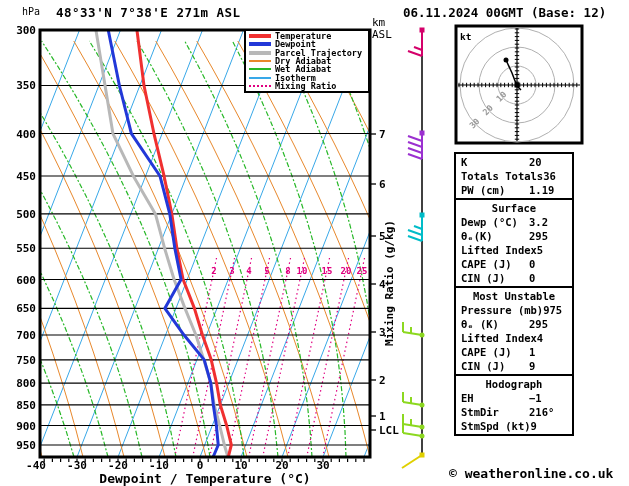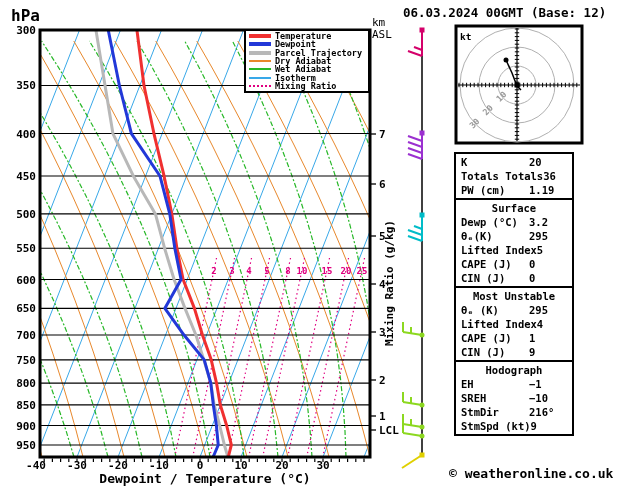--- a/index.html
+++ b/index.html
@@ -1,19 +1,19 @@
 <!DOCTYPE html>
 <html><head>
 <meta charset="utf-8">
 <style>
   html,body{margin:0;padding:0;background:#fff;}
   .stage{position:relative;width:629px;height:486px;background:#fff;overflow:hidden;
          font-family:"DejaVu Sans Mono","Liberation Mono",monospace;color:#000;}
   .abs{position:absolute;white-space:nowrap;}
-  #hpa{left:11px;top:6px;font-size:16px;font-weight:bold;}
+  #hpa{left:22px;top:6px;font-size:10px;font-weight:normal;}
   #title{left:56px;top:5px;font-size:12.5px;font-weight:bold;letter-spacing:0.5px;}
   #kmasl{left:372px;top:17px;font-size:11px;font-weight:normal;line-height:12px;}
   #datetime{left:403px;top:5px;font-size:12.5px;font-weight:bold;}
   #chart{position:absolute;left:0;top:0;}
   #legend{left:244px;top:29px;width:126px;height:64px;background:#fff;border:2px solid #000;
           box-sizing:border-box;display:flex;flex-direction:column;justify-content:space-around;
           padding:1px 10px 1px 3px;}
   .lrow{display:flex;align-items:center;gap:4px;font-size:8.5px;font-weight:bold;line-height:8px;}
   .lsamp{width:22px;flex:none;}
   #xlabel{left:40px;top:471px;width:330px;text-align:center;font-size:13px;font-weight:bold;}
@@ -345,25 +345,26 @@
         <text x="503.395" y="98.605" fill="#999" font-size="8.5" font-weight="bold" text-anchor="middle" transform="rotate(-45 503.395 98.605)" font-family="DejaVu Sans Mono, Liberation Mono, monospace">10</text>
         <text x="489.962" y="112.038" fill="#999" font-size="8.5" font-weight="bold" text-anchor="middle" transform="rotate(-45 489.962 112.038)" font-family="DejaVu Sans Mono, Liberation Mono, monospace">20</text>
         <text x="476.529" y="125.471" fill="#999" font-size="8.5" font-weight="bold" text-anchor="middle" transform="rotate(-45 476.529 125.471)" font-family="DejaVu Sans Mono, Liberation Mono, monospace">30</text>
         <text x="460" y="40" font-size="9.5" font-weight="bold" font-family="DejaVu Sans Mono, Liberation Mono, monospace">kt</text>
         <polyline points="521,90 517,86 512,73 506,60" fill="none" stroke="#000" stroke-width="1.5"></polyline>
         <rect x="514.5" y="82.5" width="5" height="5" fill="#000"></rect>
         <circle cx="506" cy="60" r="2.5" fill="#000"></circle>
       </g>
     </svg>
   <div id="hpa" class="abs">hPa</div>
+  <div id="title" class="abs">48°33'N 7°38'E 271m ASL</div>
   <div id="kmasl" class="abs">
     <div>km</div>
     <div>ASL</div>
   </div>
-  <div id="datetime" class="abs">06.03.2024 00GMT (Base: 12)</div>
+  <div id="datetime" class="abs">06.11.2024 00GMT (Base: 12)</div>
   <div id="legend" class="abs">
       <div class="lrow">
         <div class="lsamp" style="height: 4px; background: rgb(240, 48, 48);"></div>
         <span>Temperature</span>
       </div>
       <div class="lrow">
         <div class="lsamp" style="height: 4px; background: rgb(34, 56, 216);"></div>
         <span>Dewpoint</span>
       </div>
       <div class="lrow">
@@ -423,20 +424,24 @@
           <span class="tvalue">0</span>
         </div>
         <div class="trow">
           <span class="tlabel">CIN (J)</span>
           <span class="tvalue">0</span>
         </div>
       </div>
       <div class="tsec">
         <div class="ttitle">Most Unstable</div>
         <div class="trow">
+          <span class="tlabel">Pressure (mb)</span>
+          <span class="tvalue">975</span>
+        </div>
+        <div class="trow">
           <span class="tlabel">θₑ (K)</span>
           <span class="tvalue">295</span>
         </div>
         <div class="trow">
           <span class="tlabel">Lifted Index</span>
           <span class="tvalue">4</span>
         </div>
         <div class="trow">
           <span class="tlabel">CAPE (J)</span>
           <span class="tvalue">1</span>
@@ -444,24 +449,20 @@
         <div class="trow">
           <span class="tlabel">CIN (J)</span>
           <span class="tvalue">9</span>
         </div>
       </div>
       <div class="tsec">
         <div class="ttitle">Hodograph</div>
         <div class="trow">
           <span class="tlabel">EH</span>
           <span class="tvalue">−1</span>
-        </div>
-        <div class="trow">
-          <span class="tlabel">SREH</span>
-          <span class="tvalue">−10</span>
         </div>
         <div class="trow">
           <span class="tlabel">StmDir</span>
           <span class="tvalue">216°</span>
         </div>
         <div class="trow">
           <span class="tlabel">StmSpd (kt)</span>
           <span class="tvalue">9</span>
         </div>
       </div>

